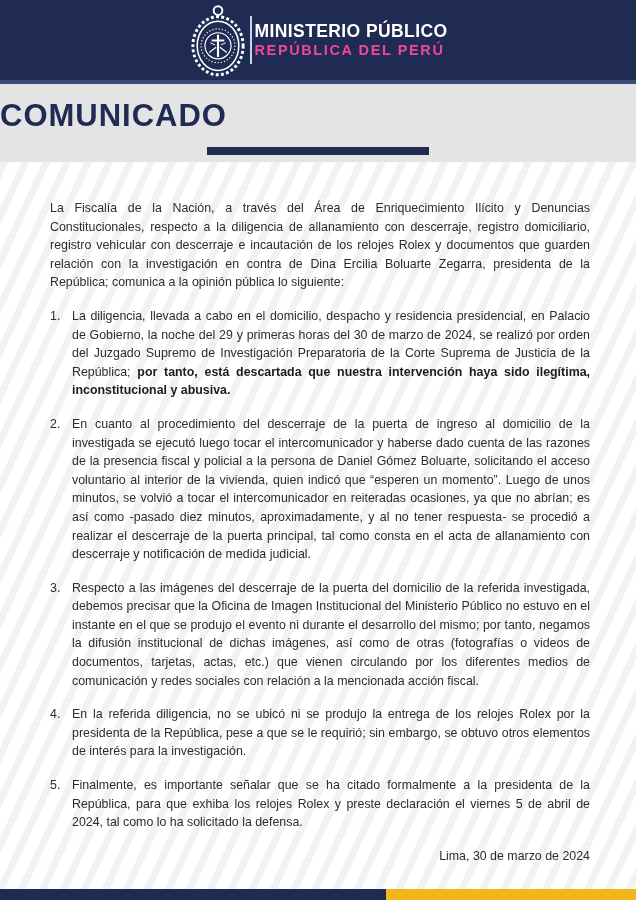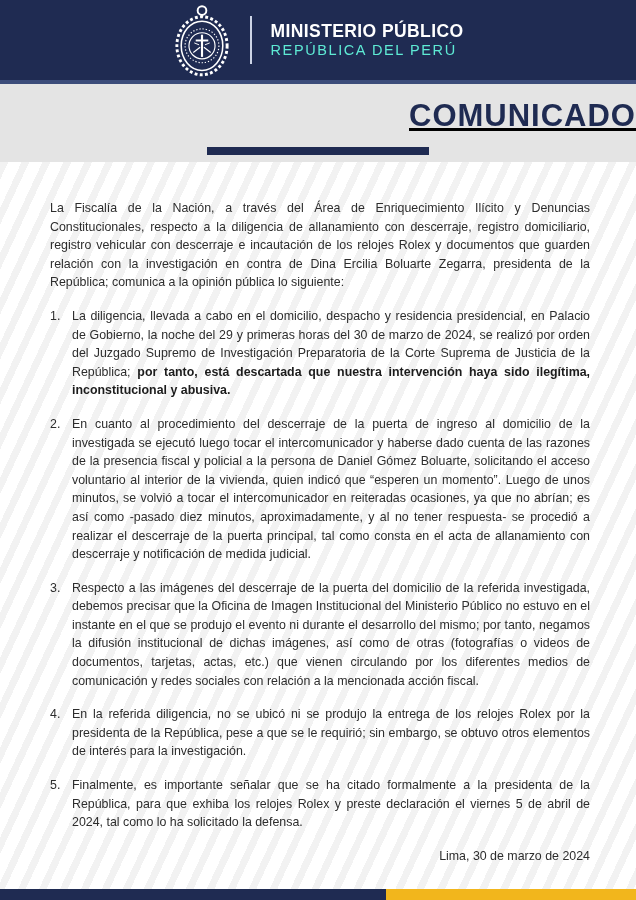--- a/index.html
+++ b/index.html
@@ -25,47 +25,46 @@
   
   .header {
     position: relative;
     height: 84px;
     background: #1f2b52;
     border-bottom: 4px solid #3c4c7a;
     display: flex;
     align-items: center;
     justify-content: center;
   }
-  .brand { display: flex; align-items: center; gap: 19px; }
+  .brand { display: flex; align-items: center; gap: 3px; }
   .seal-svg { display: block; }
   .header-divider { width: 2px; height: 48px; background: #ccd4e6; }
   .brand-text { display: flex; flex-direction: column; justify-content: center; }
   .org-name {
     color: #ffffff;
     font-size: 17.5px;
     font-weight: bold;
     letter-spacing: 0.4px;
     line-height: 1.1;
   }
   .org-country {
-    color: #5eead4;
+    color: #ec4899;
     font-size: 14.5px;
-    font-weight: normal;
+    font-weight: bold;
     letter-spacing: 1.6px;
     line-height: 1.15;
     margin-top: 1px;
   }
 
   
   .title-band {
     position: relative;
     height: 78px;
     background: #e4e4e4;
-    text-align: right;
-    text-decoration: underline;
+    text-align: left;
   }
   .page-title {
     margin: 0;
     padding-top: 15px;
     font-size: 31px;
     font-weight: bold;
     color: #1f2b52;
     letter-spacing: 1px;
     line-height: 1.1;
   }

